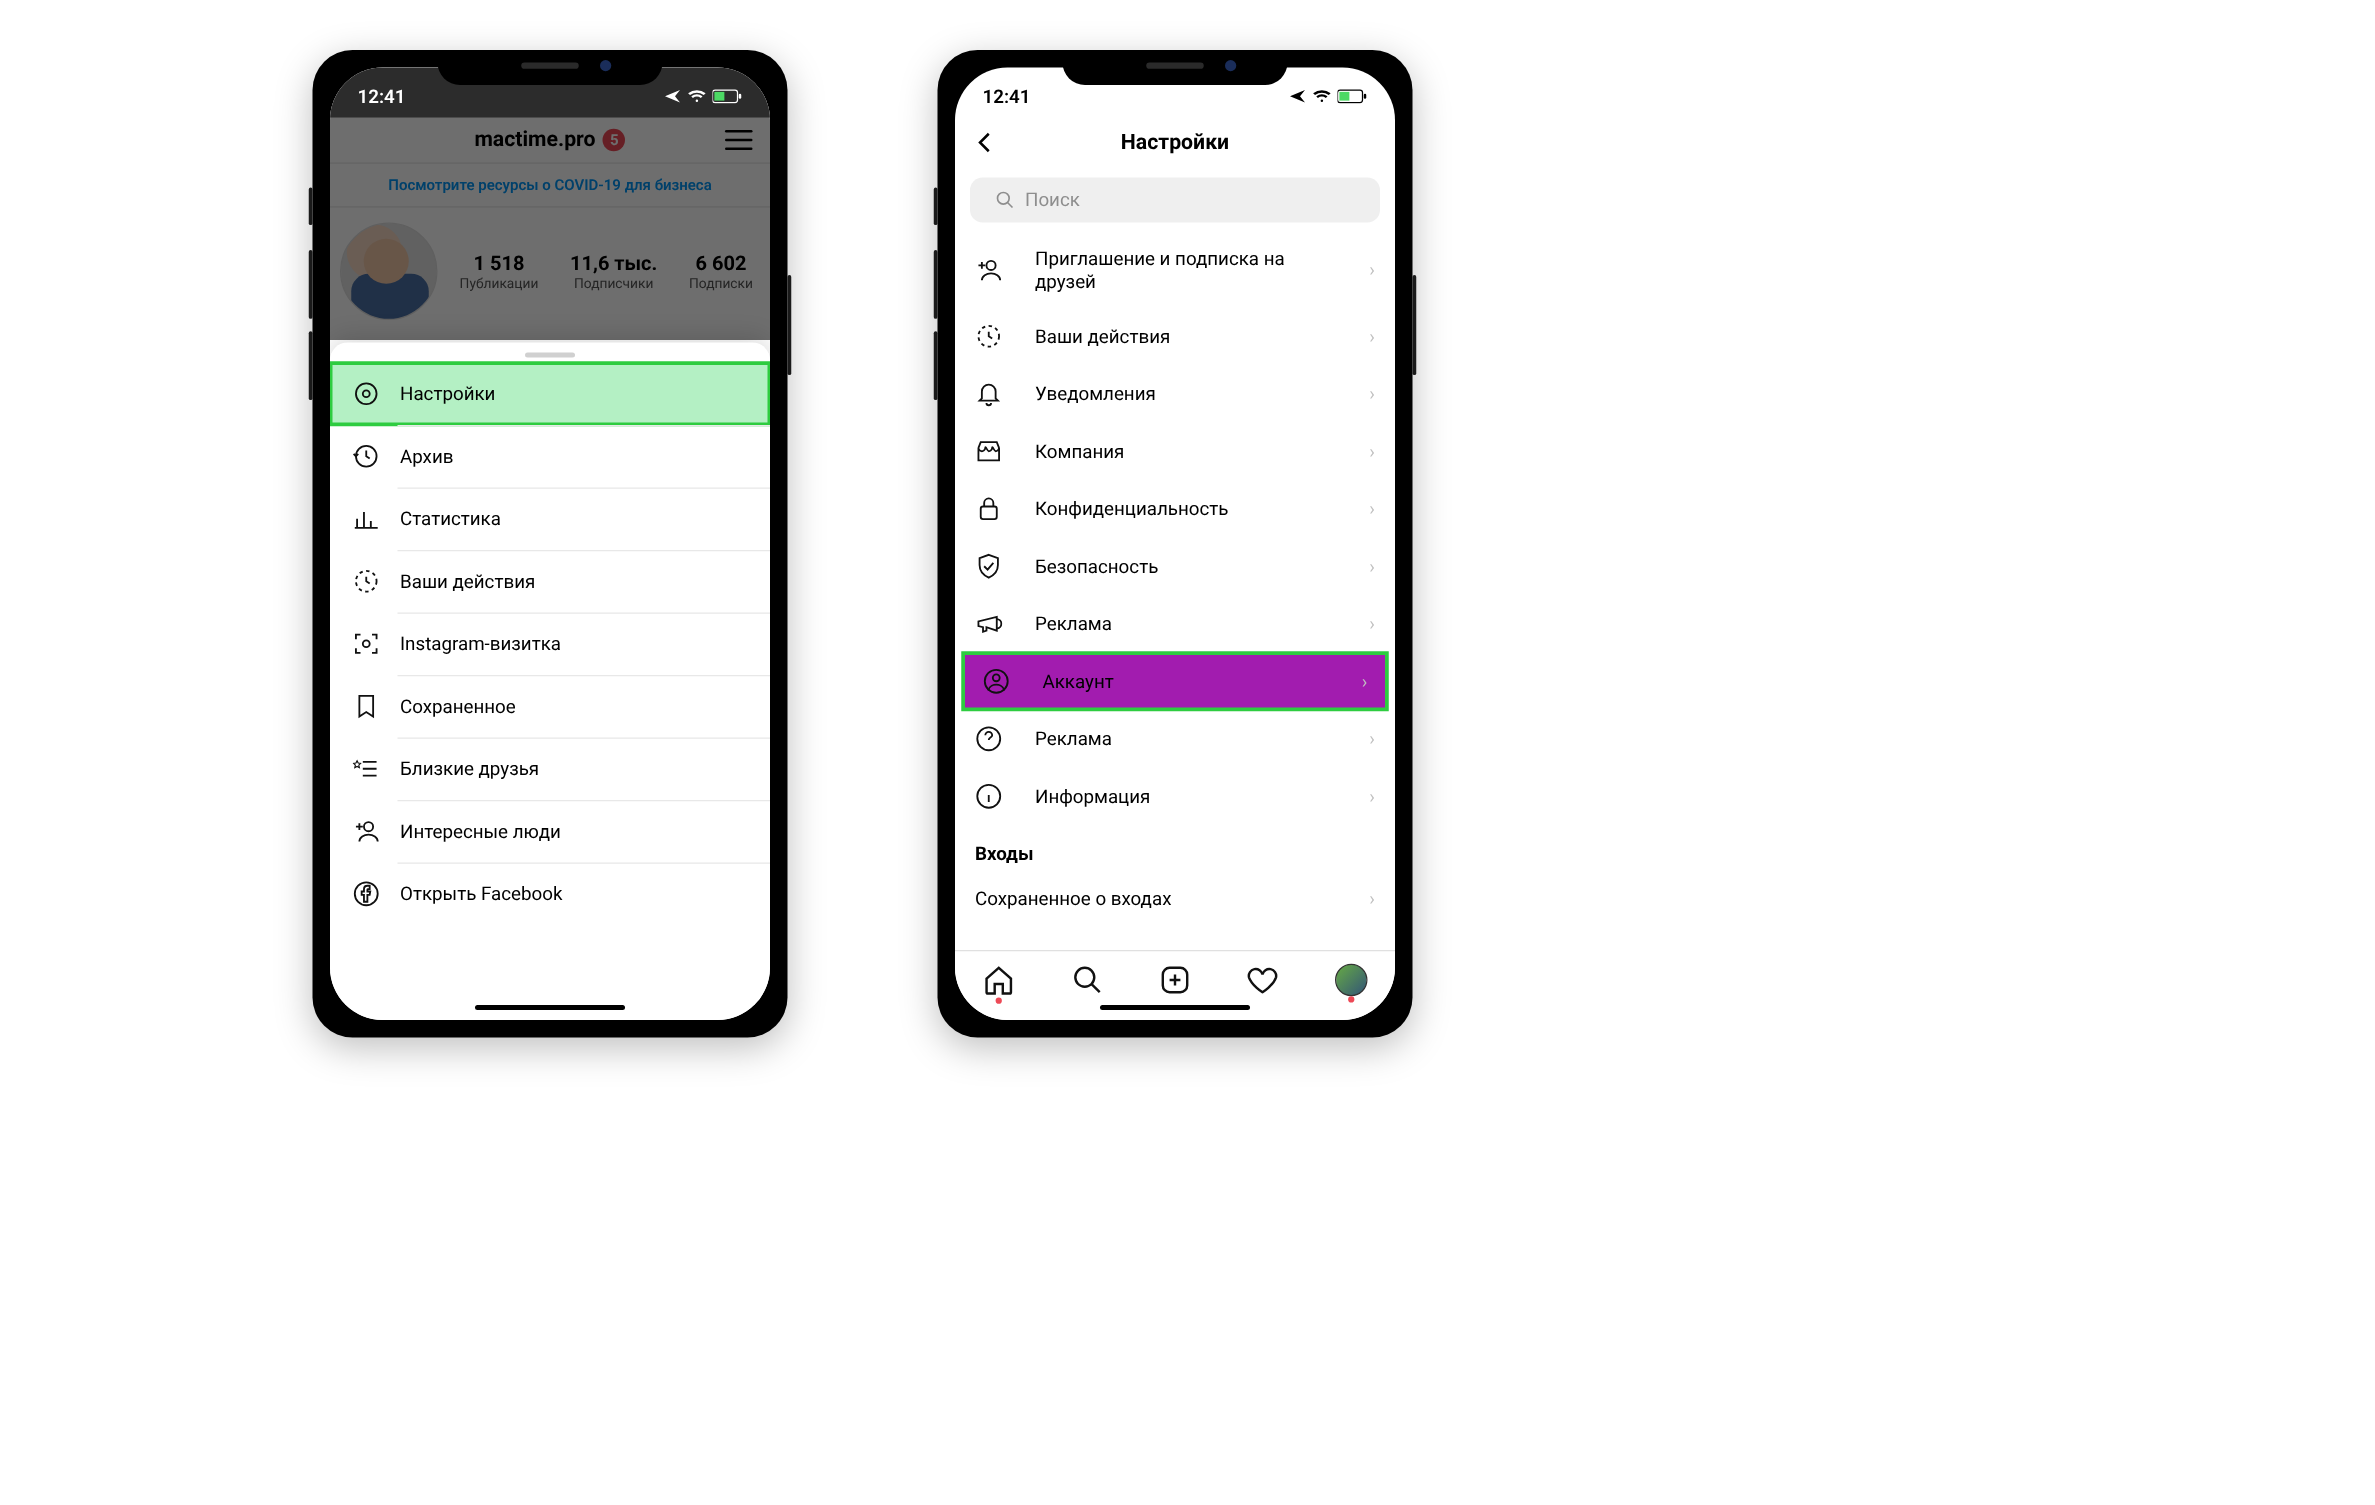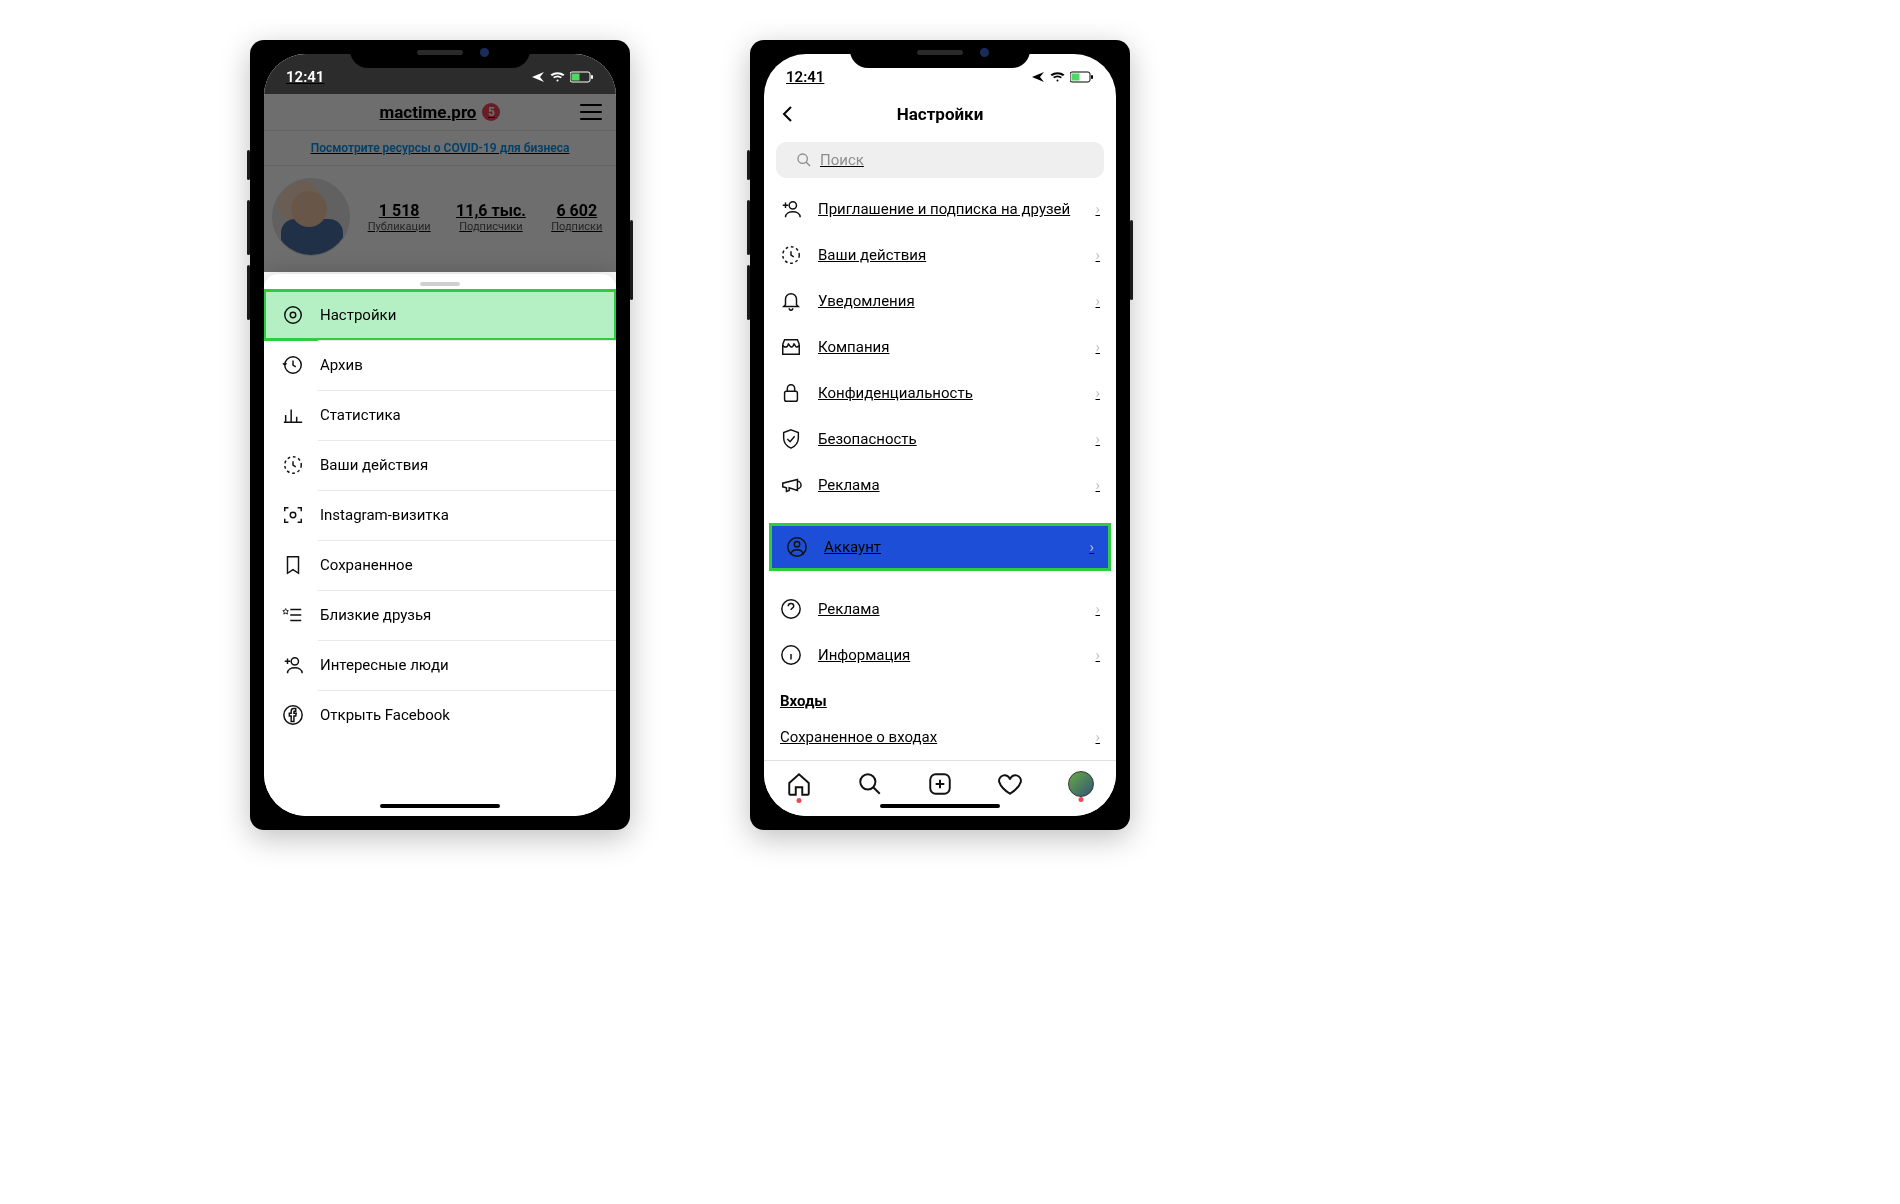--- a/index.html
+++ b/index.html
@@ -10,25 +10,24 @@
     font-family: -apple-system, BlinkMacSystemFont, "Segoe UI", Roboto, Helvetica, Arial, sans-serif;
     display: flex;
     gap: 120px;
     padding-top: 40px;
     padding-left: 250px;
   }
   .phone {
     width: 380px;
     height: 790px;
     background: #000;
-    border-radius: 14px;
+    border-radius: 32px;
     padding: 14px;
     position: relative;
     box-shadow: 0 8px 30px rgba(0,0,0,0.25);
-    text-decoration: underline;
   }
   .phone::before {
     content: '';
     position: absolute;
     left: 50%;
     transform: translateX(-50%);
     top: 0;
     width: 180px;
     height: 28px;
     background: #000;
@@ -179,34 +178,34 @@
     align-items: center;
     gap: 8px;
     padding: 0 20px;
     color: #8e8e8e;
     font-size: 15px;
   }
   .settings-list { }
   .settings-item {
     display: flex;
     align-items: center;
-    gap: 16px;
+    gap: 26px;
     padding: 12px 16px;
     font-size: 15px;
     position: relative;
   }
   .settings-item .ico { width: 22px; height: 22px; display: flex; align-items: center; justify-content: center; flex-shrink:0; }
   .settings-item .ico svg { stroke: #111; stroke-width: 1.6; fill: none; }
   .settings-item .chev { margin-left: auto; color: #c0c0c0; }
   .section-hdr { font-weight: 700; padding: 14px 16px 6px; font-size: 15px; }
   .hl-green2 {
-    background: #1d4ed8;
+    background: #a21caf;
     outline: 3px solid #2ecc40;
     outline-offset: -2px;
-    margin: 16px 6px;
+    margin: 0 6px;
   }
   .tabbar {
     position: absolute;
     left: 0; right: 0; bottom: 0;
     height: 56px;
     display: flex;
     justify-content: space-around;
     align-items: center;
     border-top: 1px solid #e0e0e0;
     background: #fff;

